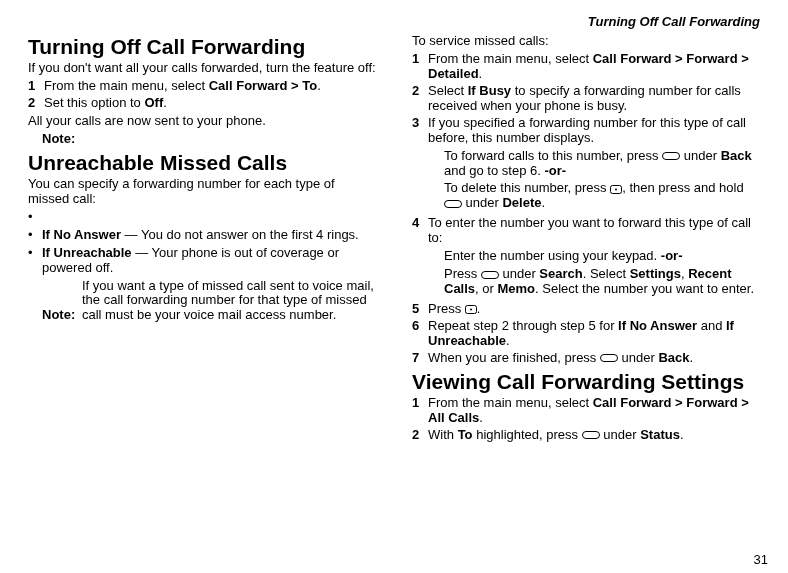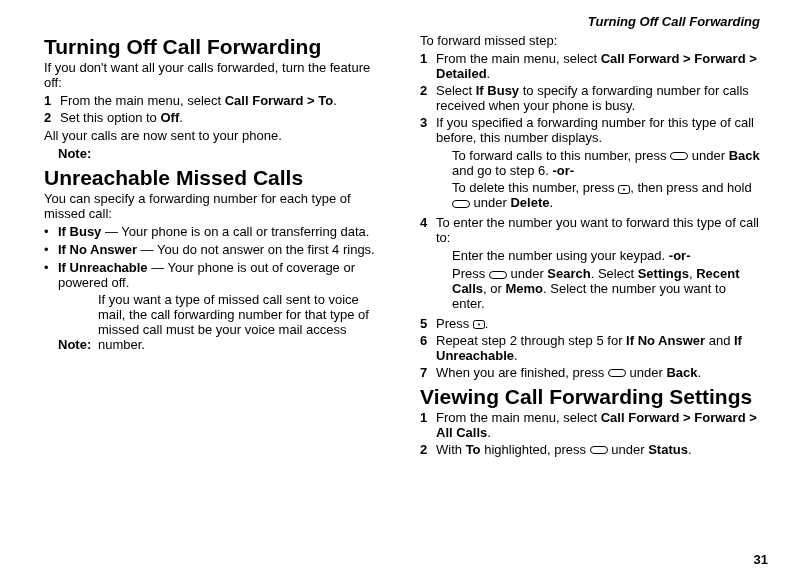--- a/index.html
+++ b/index.html
@@ -10,21 +10,21 @@
     font-family: Arial, Helvetica, sans-serif;
     color: #000;
     background: #fff;
     overflow: hidden;
   }
   .page {
     position: relative;
     width: 788px;
     height: 573px;
     box-sizing: border-box;
-    padding: 14px 28px 10px 44px;
+    padding: 14px 28px 10px 28px;
   }
   .running-head {
     text-align: right;
     font-weight: bold;
     font-style: italic;
     font-size: 13px;
     margin-bottom: 2px;
   }
   .columns {
     display: flex;
@@ -88,21 +88,21 @@
     margin: 3px 0 3px 16px;
   }
   .key {
     display: inline-block;
     vertical-align: middle;
   }
   .pagenum {
     position: absolute;
     right: 20px;
     bottom: 6px;
-    font-weight: bold;
+    font-weight: normal;
     font-size: 13px;
   }
 </style>
 </head>
 <body>
 
 <div class="page">
   <div class="running-head">Turning Off Call Forwarding</div>
 
   <div class="columns">
@@ -123,39 +123,38 @@
       <p>All your calls are now sent to your phone.</p>
       <div class="note">
         <div class="label">Note:</div>
       </div>
 
       <h1 class="sec">Unreachable Missed Calls</h1>
       <p>You can specify a forwarding number for each type of missed call:</p>
       <ul class="bullets" id="bullets-b">
           <li>
             <span class="dot">•</span>
-            <span class="body"><b>If Busy</b> — Your phone is on a call or transferring data.</span>
           </li>
           <li>
             <span class="dot">•</span>
             <span class="body"><b>If No Answer</b> — You do not answer on the first 4 rings.</span>
           </li>
           <li>
             <span class="dot">•</span>
             <span class="body"><b>If Unreachable</b> — Your phone is out of coverage or powered off.</span>
           </li>
         </ul>
       <div class="note">
         <div class="label">Note:</div>
         <div class="body">If you want a type of missed call sent to voice mail, the call forwarding number for that type of missed call must be your voice mail access number.</div>
       </div>
     </div>
 
     <div class="col">
-      <p>To forward missed step:</p>
+      <p>To service missed calls:</p>
       <ol class="numlist" id="list-r">
           <li>
             <span class="num">1</span>
             <span class="body">From the main menu, select <b>Call Forward &gt; Forward &gt; Detailed</b>.</span>
           </li>
           <li>
             <span class="num">2</span>
             <span class="body">Select <b>If Busy</b> to specify a forwarding number for calls received when your phone is busy.</span>
           </li>
           <li>

